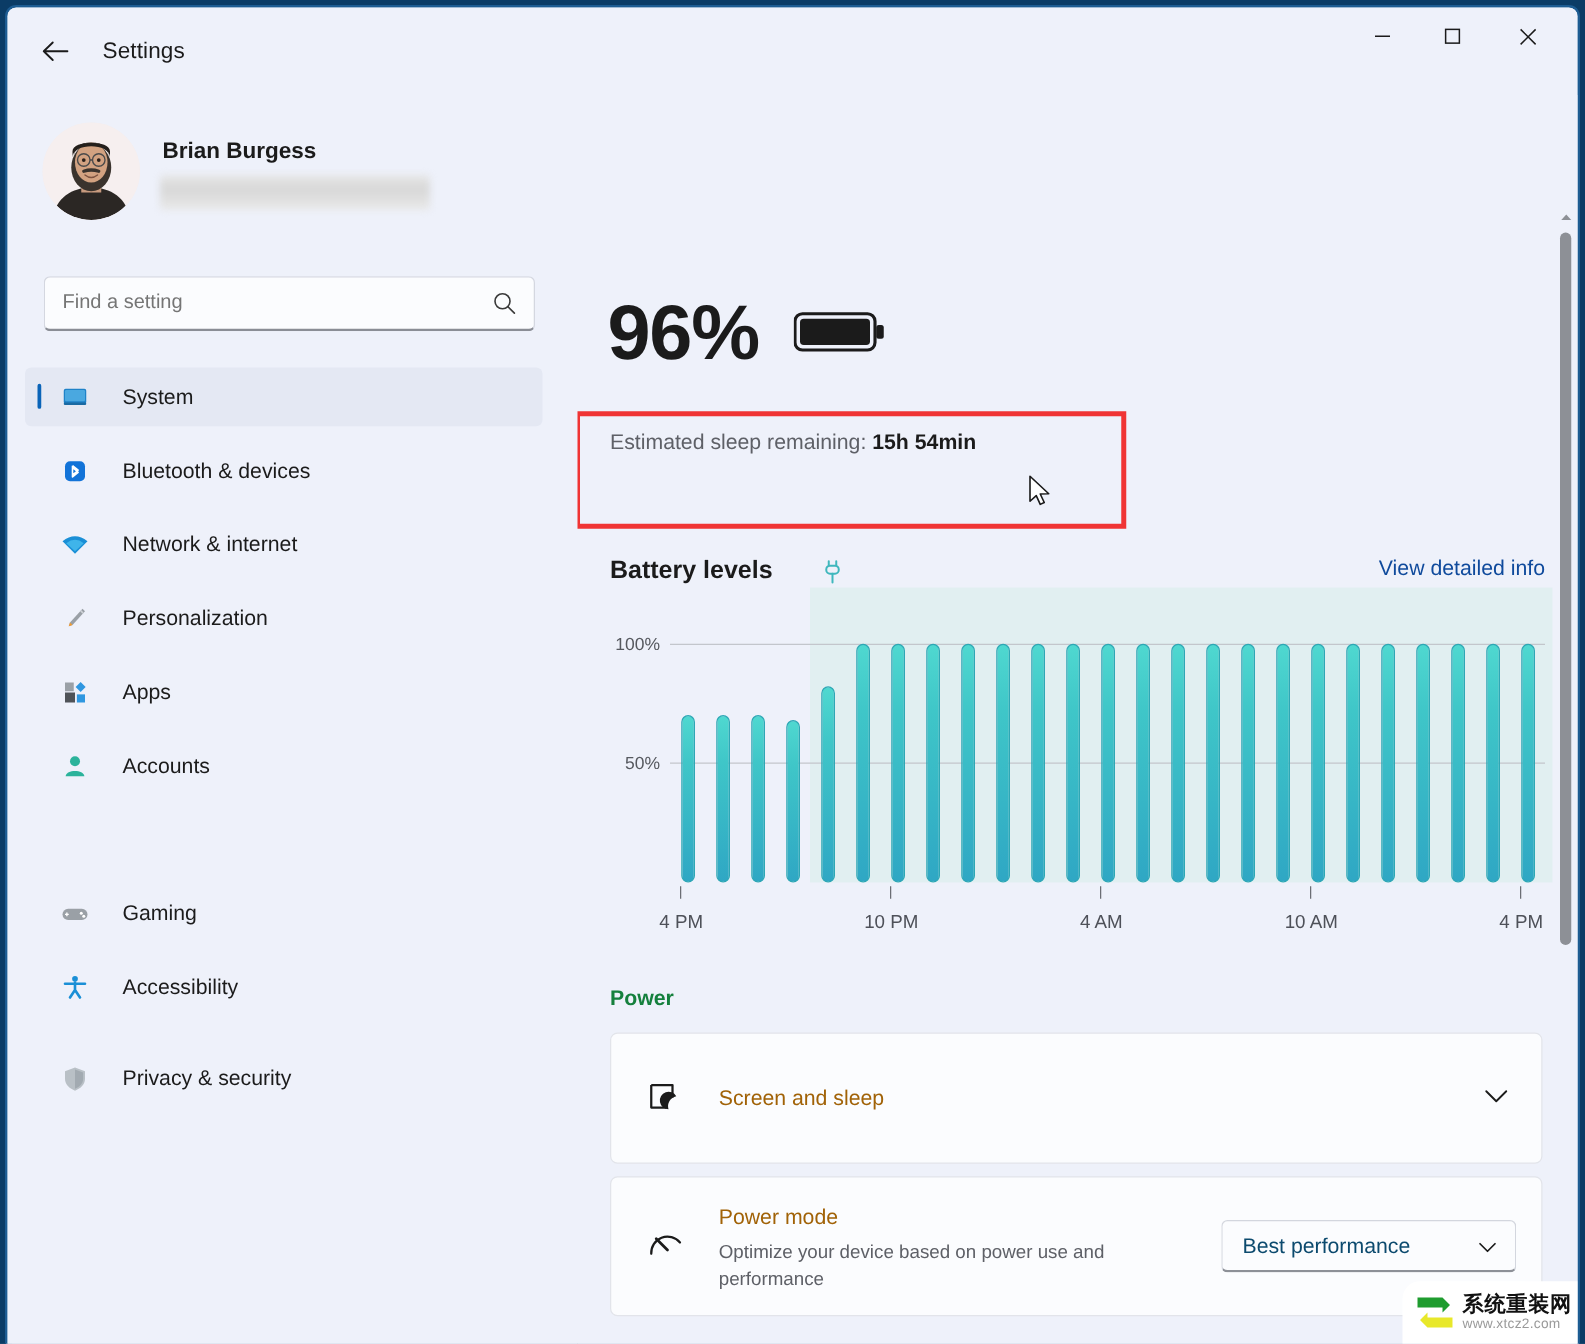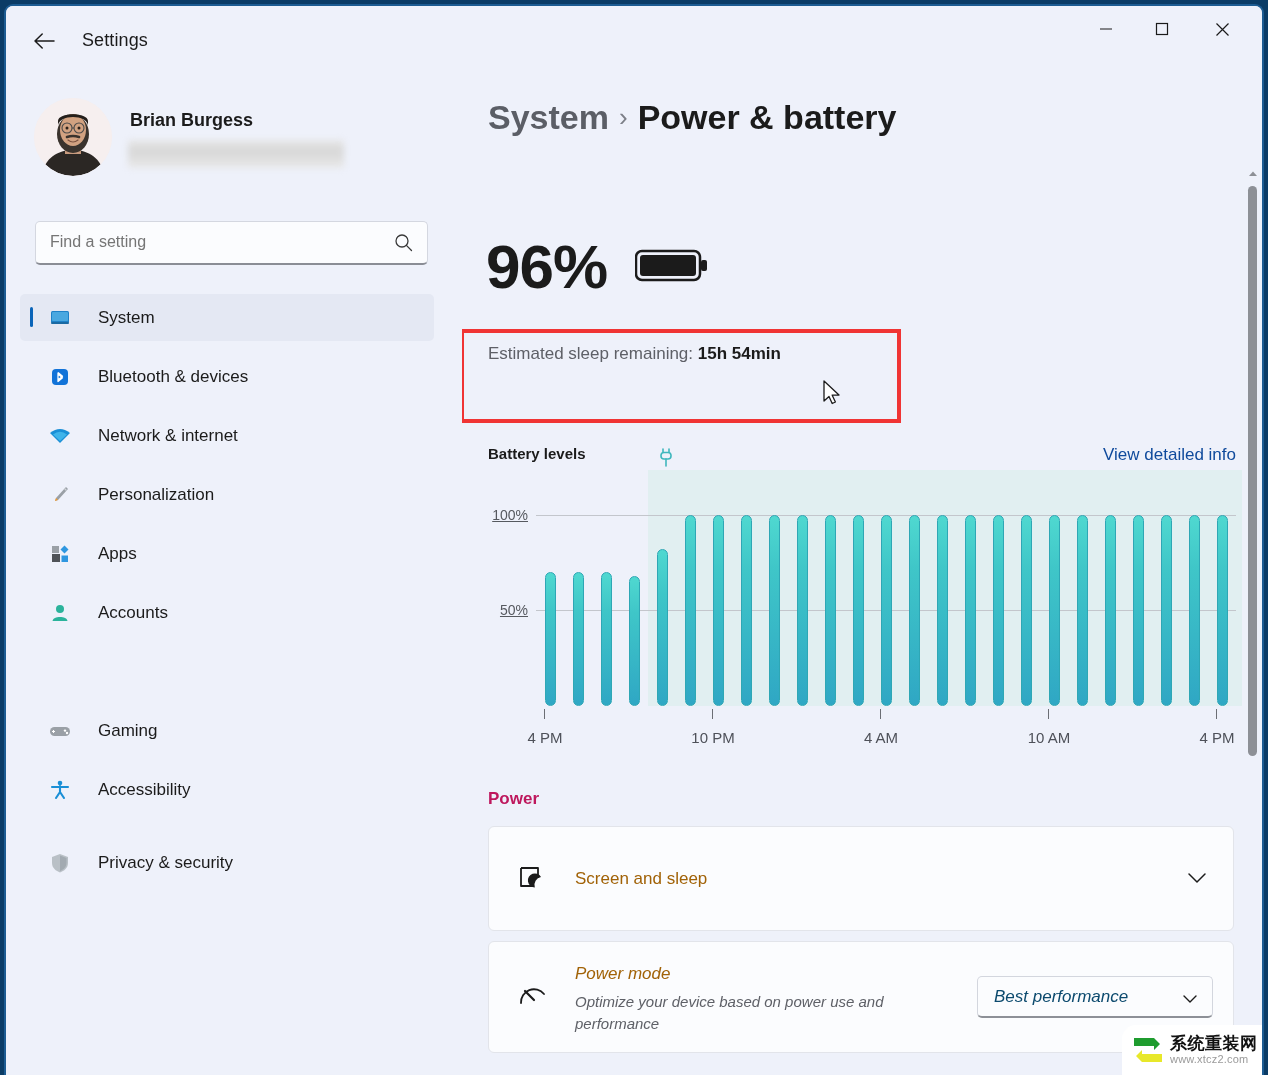--- a/index.html
+++ b/index.html
@@ -203,21 +203,21 @@
     font-size: 17px;
     color: #5e6067;
     white-space: nowrap;
   }
   #est-value { color: #1b1b1b; font-weight: bold; }
   #cursor { position: absolute; left: 360px; top: 304px; }
 
   #chart-header {
     position: absolute;
     left: 26px; top: 369px;
-    font-size: 15px;
+    font-size: 20px;
     font-weight: bold;
     color: #1b1b1b;
   }
   #detail-link {
     position: absolute;
     right: 30px; top: 369px;
     font-size: 17px;
     color: #0f4a9c;
     cursor: pointer;
     margin-left: 12px;
@@ -230,21 +230,20 @@
     height: 290px;
   }
   .ylabel {
     position: absolute;
     right: 100%;
     margin-right: 8px;
     font-size: 14px;
     color: #56595f;
     white-space: nowrap;
     transform: translateY(-50%);
-    text-decoration: underline;
   }
   #plot {
     position: absolute;
     left: 54px; top: 10px;
     width: 700px;
     height: 220px;
   }
   #charge-shade {
     position: absolute;
     top: -16px;
@@ -284,32 +283,32 @@
   #plug-icon {
     position: absolute;
     top: -38px;
   }
 
   #power-header {
     position: absolute;
     left: 26px; top: 713px;
     font-size: 17px;
     font-weight: bold;
-    color: #be185d;
+    color: #15803d;
   }
   .card {
     position: absolute;
     left: 26px;
     width: 746px;
     background: #fbfcfe;
     border: 1px solid #e2e4ea;
     border-radius: 6px;
   }
   #card-screen { top: 750px; height: 105px; }
-  #card-powermode { top: 865px; height: 112px; font-style: italic; }
+  #card-powermode { top: 865px; height: 112px; }
 
   .card-icon {
     position: absolute;
     left: 28px; top: 50%;
     transform: translateY(-50%);
     width: 34px; height: 34px;
     display: flex; align-items: center; justify-content: center;
   }
   .card-title {
     position: absolute;
@@ -574,23 +573,20 @@
           <path d="M11 3.5 L17.5 6 V11 C17.5 15 14.3 17.6 11 19 Z" fill="#a2aab1"></path>
         </svg>
       </div>
       <div class="nav-label">Privacy &amp; security</div>
     </div>
 
   </div>
 
   <div id="content">
 
-    <div id="breadcrumb">
-      <span id="crumb-parent">System</span><span id="crumb-sep">›</span><span id="crumb-current">Power &amp; battery</span>
-    </div>
 
     <div id="battery-pct-row">
       <div id="battery-pct">96%</div>
       <div id="battery-glyph">
         <svg width="74" height="40" viewBox="0 0 74 40">
           <rect x="1" y="6" width="64" height="29" rx="6" fill="none" stroke="#1b1b1b" stroke-width="2.5"></rect>
           <rect x="5" y="10" width="56" height="21" rx="3" fill="#1b1b1b"></rect>
           <rect x="66" y="15" width="6" height="11" rx="2" fill="#1b1b1b"></rect>
         </svg>
       </div>

